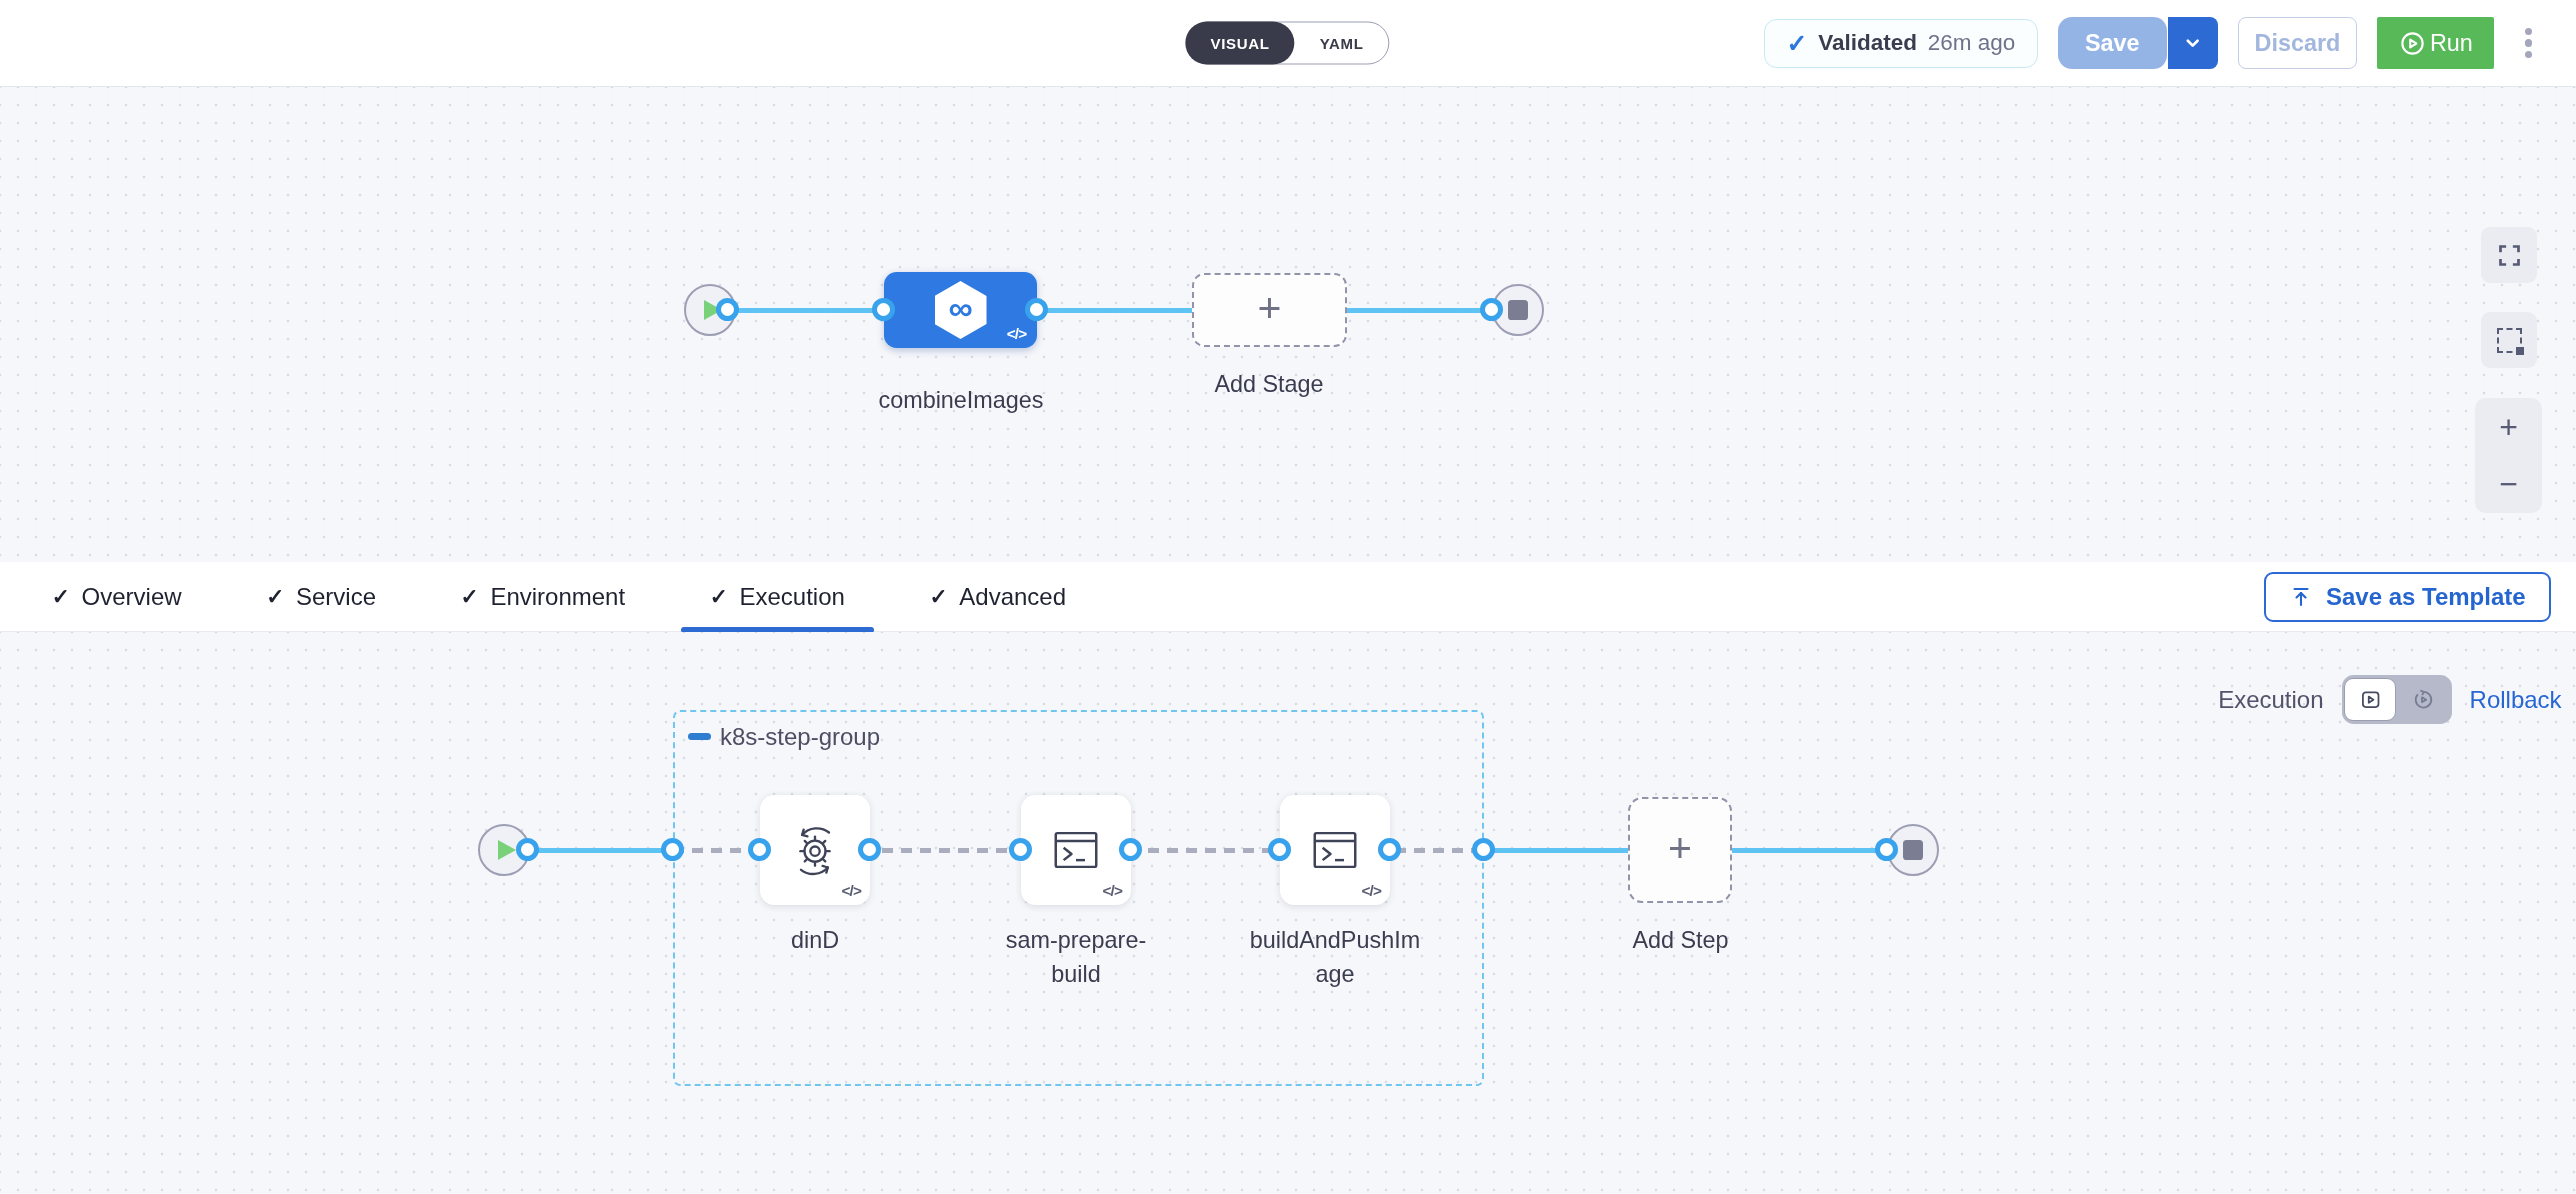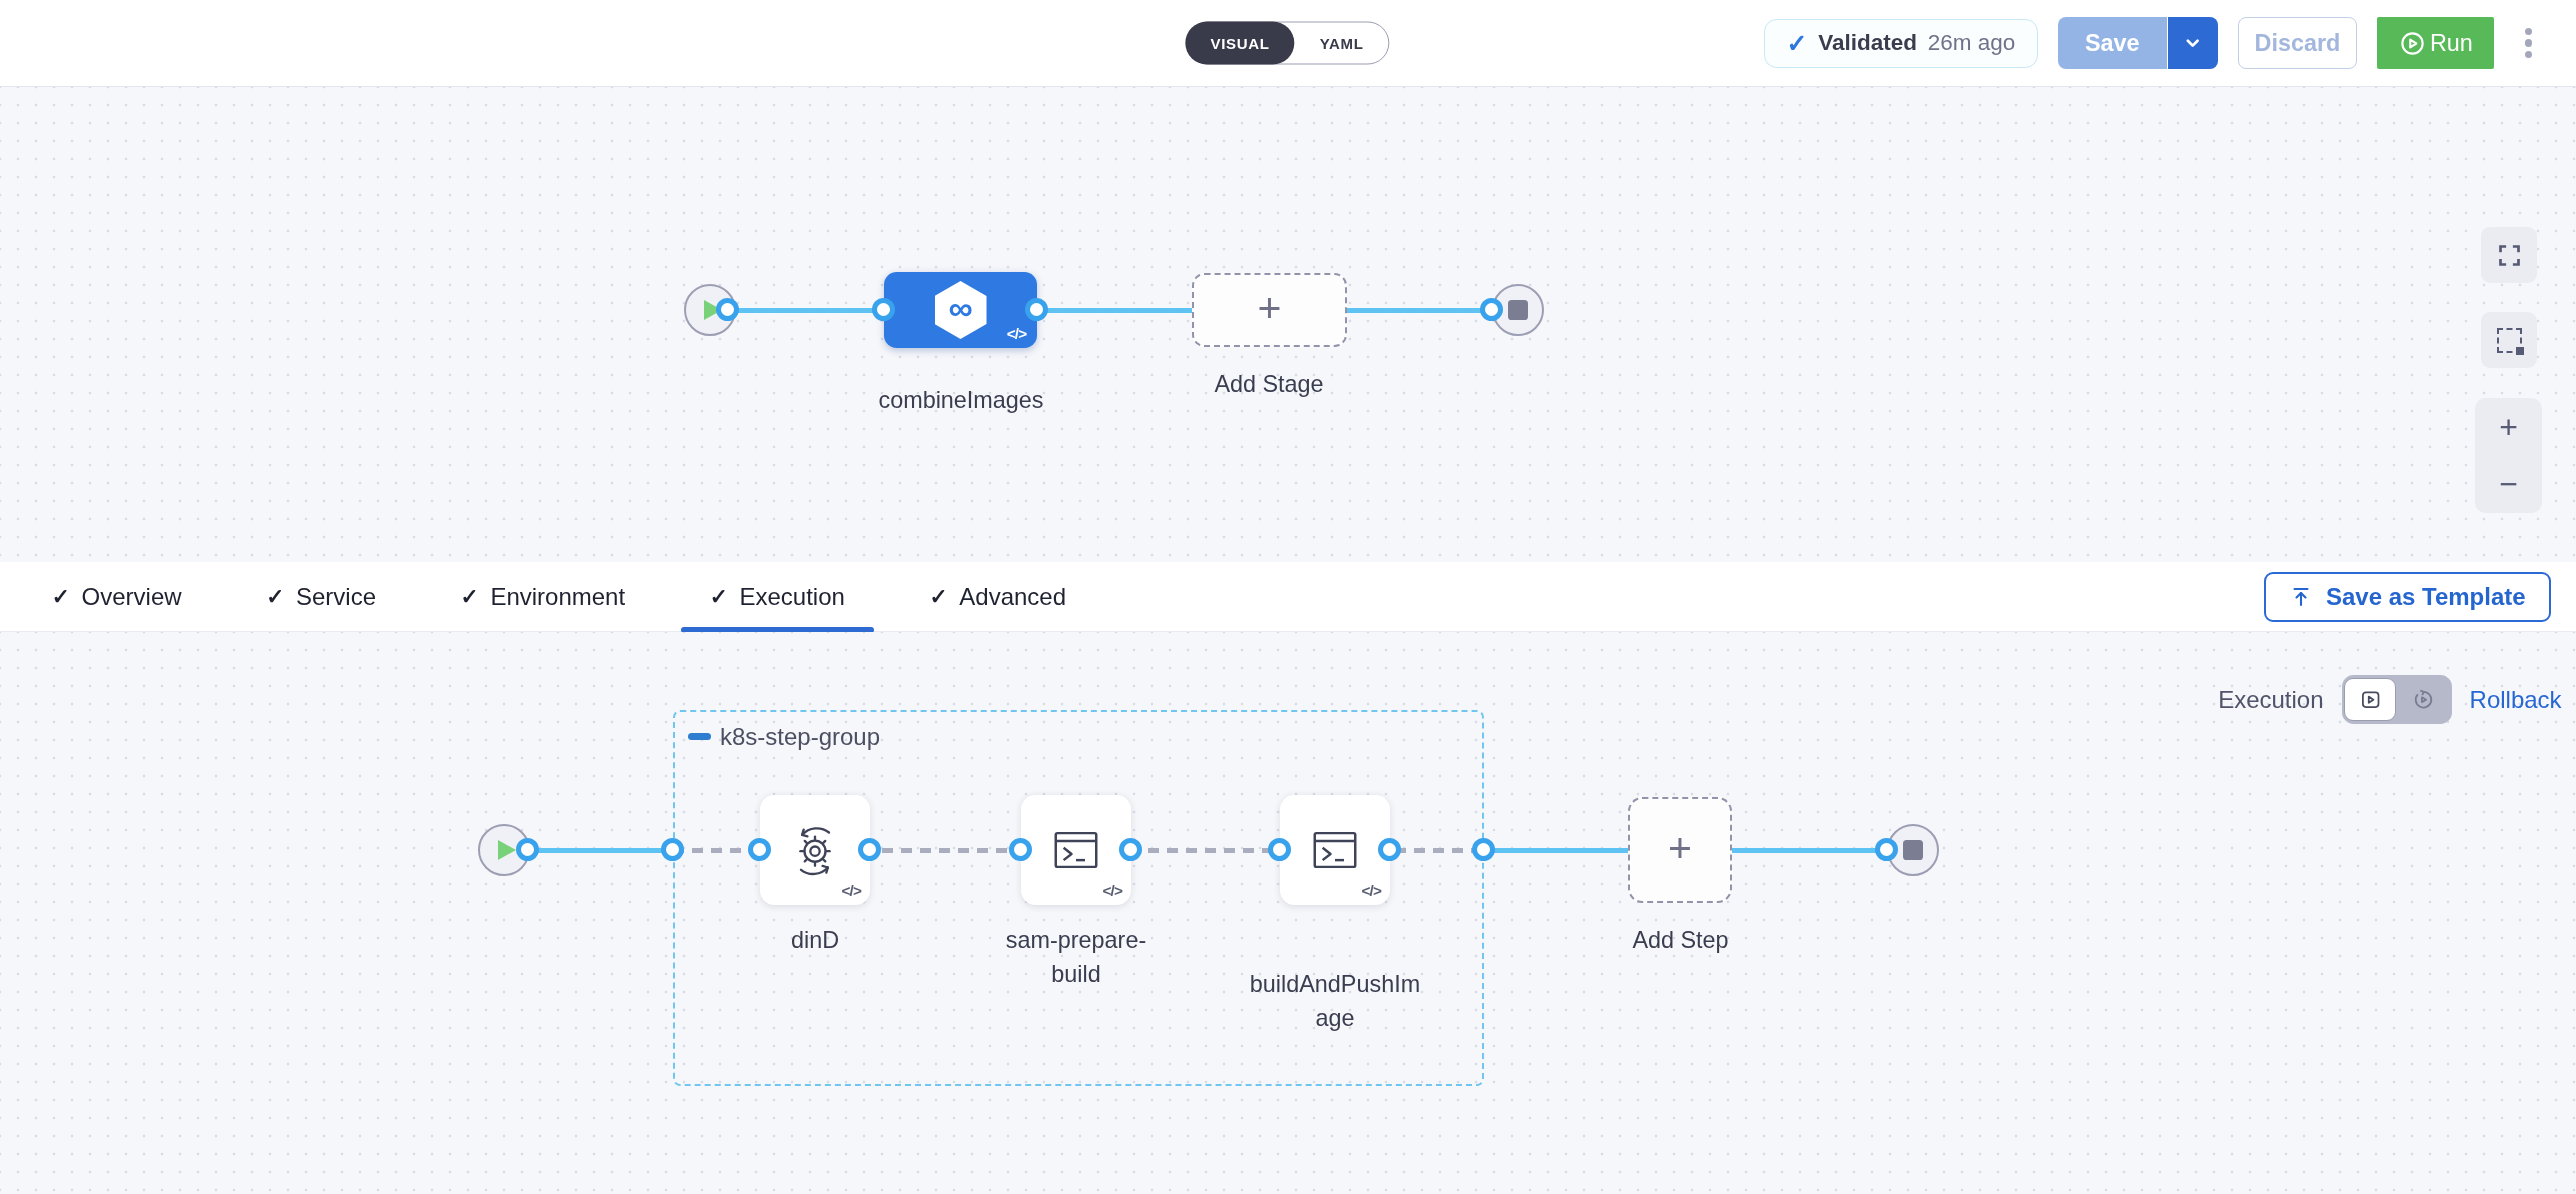--- a/index.html
+++ b/index.html
@@ -24,21 +24,21 @@
 
   .hdr-right { margin-left:auto; display:flex; align-items:center; gap:20px; }
   .validated-pill { display:flex; align-items:center; gap:10.8px; height:49px;
     padding:0 21.6px; border:1.8px solid #c9e8f5; border-radius:12.6px; background:#fbfeff; }
   .validated-check { color:#2d77dd; font-size:25px; font-weight:700; line-height:1; }
   .validated-label { font-size:22.5px; font-weight:700; color:#3a3d4d; }
   .validated-time { font-size:22.5px; color:#6f7389; }
 
   .save-split { display:flex; height:52px; border-radius:8px; overflow:hidden; cursor:pointer; }
   .save-main { background:#95b4e6; color:#fff; font-size:23.4px; font-weight:700;
-    display:flex; align-items:center; padding:0 27px; border-right:1.8px solid #fff; }
+    display:flex; align-items:center; padding:0 27px; border-right:1.8px solid #fff;border-radius:14px; }
   .save-caret { background:#2d6ad4; width:50px; display:flex; align-items:center; justify-content:center; }
 
   .discard-btn { height:52px; padding:0 16px; background:#fff; border:1.8px solid #c3cfe6;
     border-radius:8px; color:#a3b7de; font-size:23.4px; font-weight:700;
     display:flex; align-items:center; cursor:pointer; }
   .run-btn { height:52px; padding:0 21.6px; background:#57b957; border-radius:2px;
     color:#fff; font-size:23.4px; font-weight:400; display:flex; align-items:center;
     gap:4px; cursor:pointer; }
   .kebab { display:flex; flex-direction:column; gap:4.5px; padding:5.4px 3.6px; margin-left:7.2px; cursor:pointer; }
   .kebab i { width:7.2px; height:7.2px; border-radius:50%; background:#a4a7bb; }
@@ -341,16 +341,16 @@
   <span class="port" style="left:858px;  top:206px;"></span>
   <span class="port" style="left:1009px; top:206px;"></span>
   <span class="port" style="left:1119px; top:206px;"></span>
   <span class="port" style="left:1268px; top:206px;"></span>
   <span class="port" style="left:1378px; top:206px;"></span>
   <span class="port" style="left:1472px; top:206px;"></span>
   <span class="port" style="left:1875px; top:206px;"></span>
 
   <div class="node-label wrap-label" style="left:727px;  top:292px; width:176px;">dinD</div>
   <div class="node-label wrap-label" style="left:988px; top:292px; width:176px;">sam-prepare-build</div>
-  <div class="node-label wrap-label" style="left:1247px; top:292px; width:176px;margin-top:44px;">buildAndPushImage</div>
+  <div class="node-label wrap-label" style="left:1247px; top:292px; width:176px;">buildAndPushImage</div>
   <div class="node-label" style="left:1586px; top:292px; width:189px;">Add Step</div>
 </div>
 
 
 </body></html>

